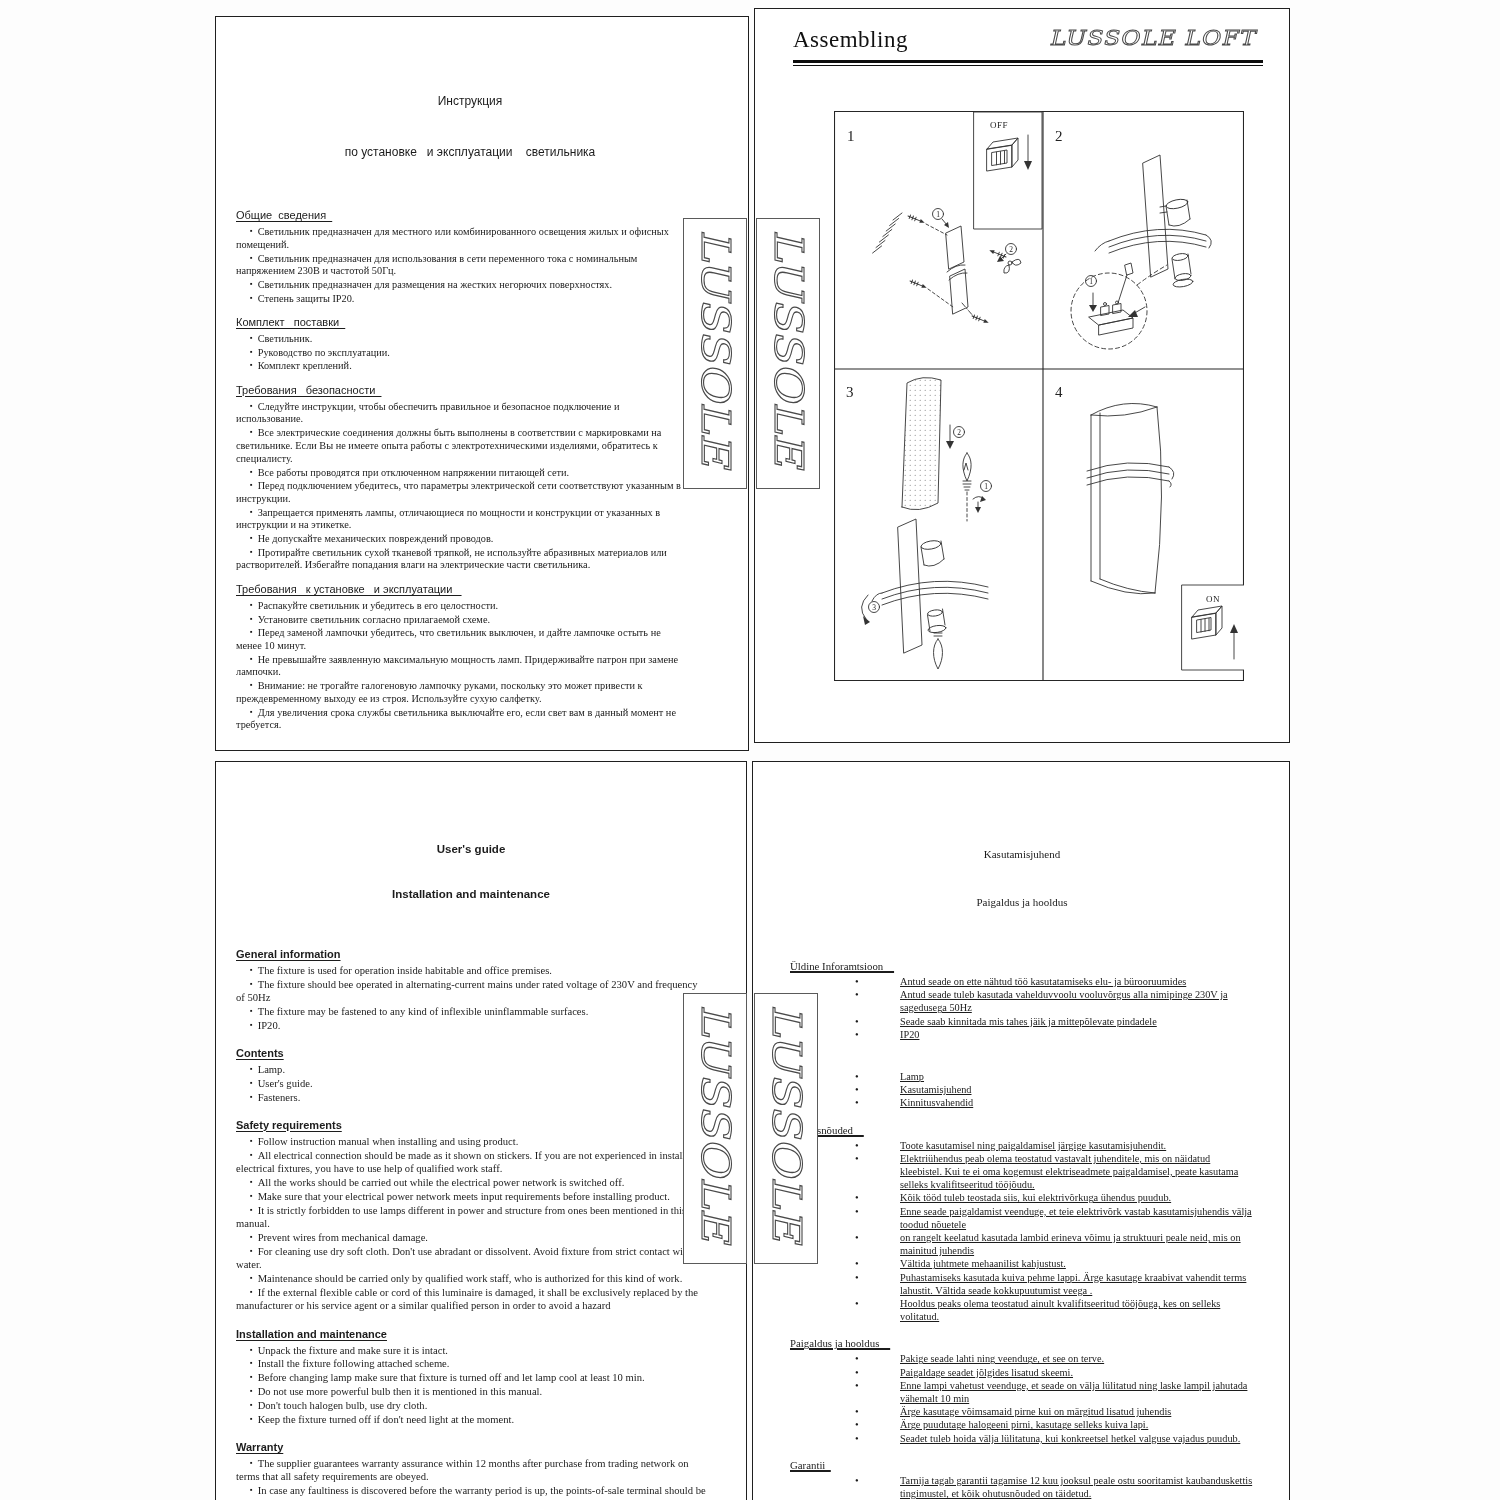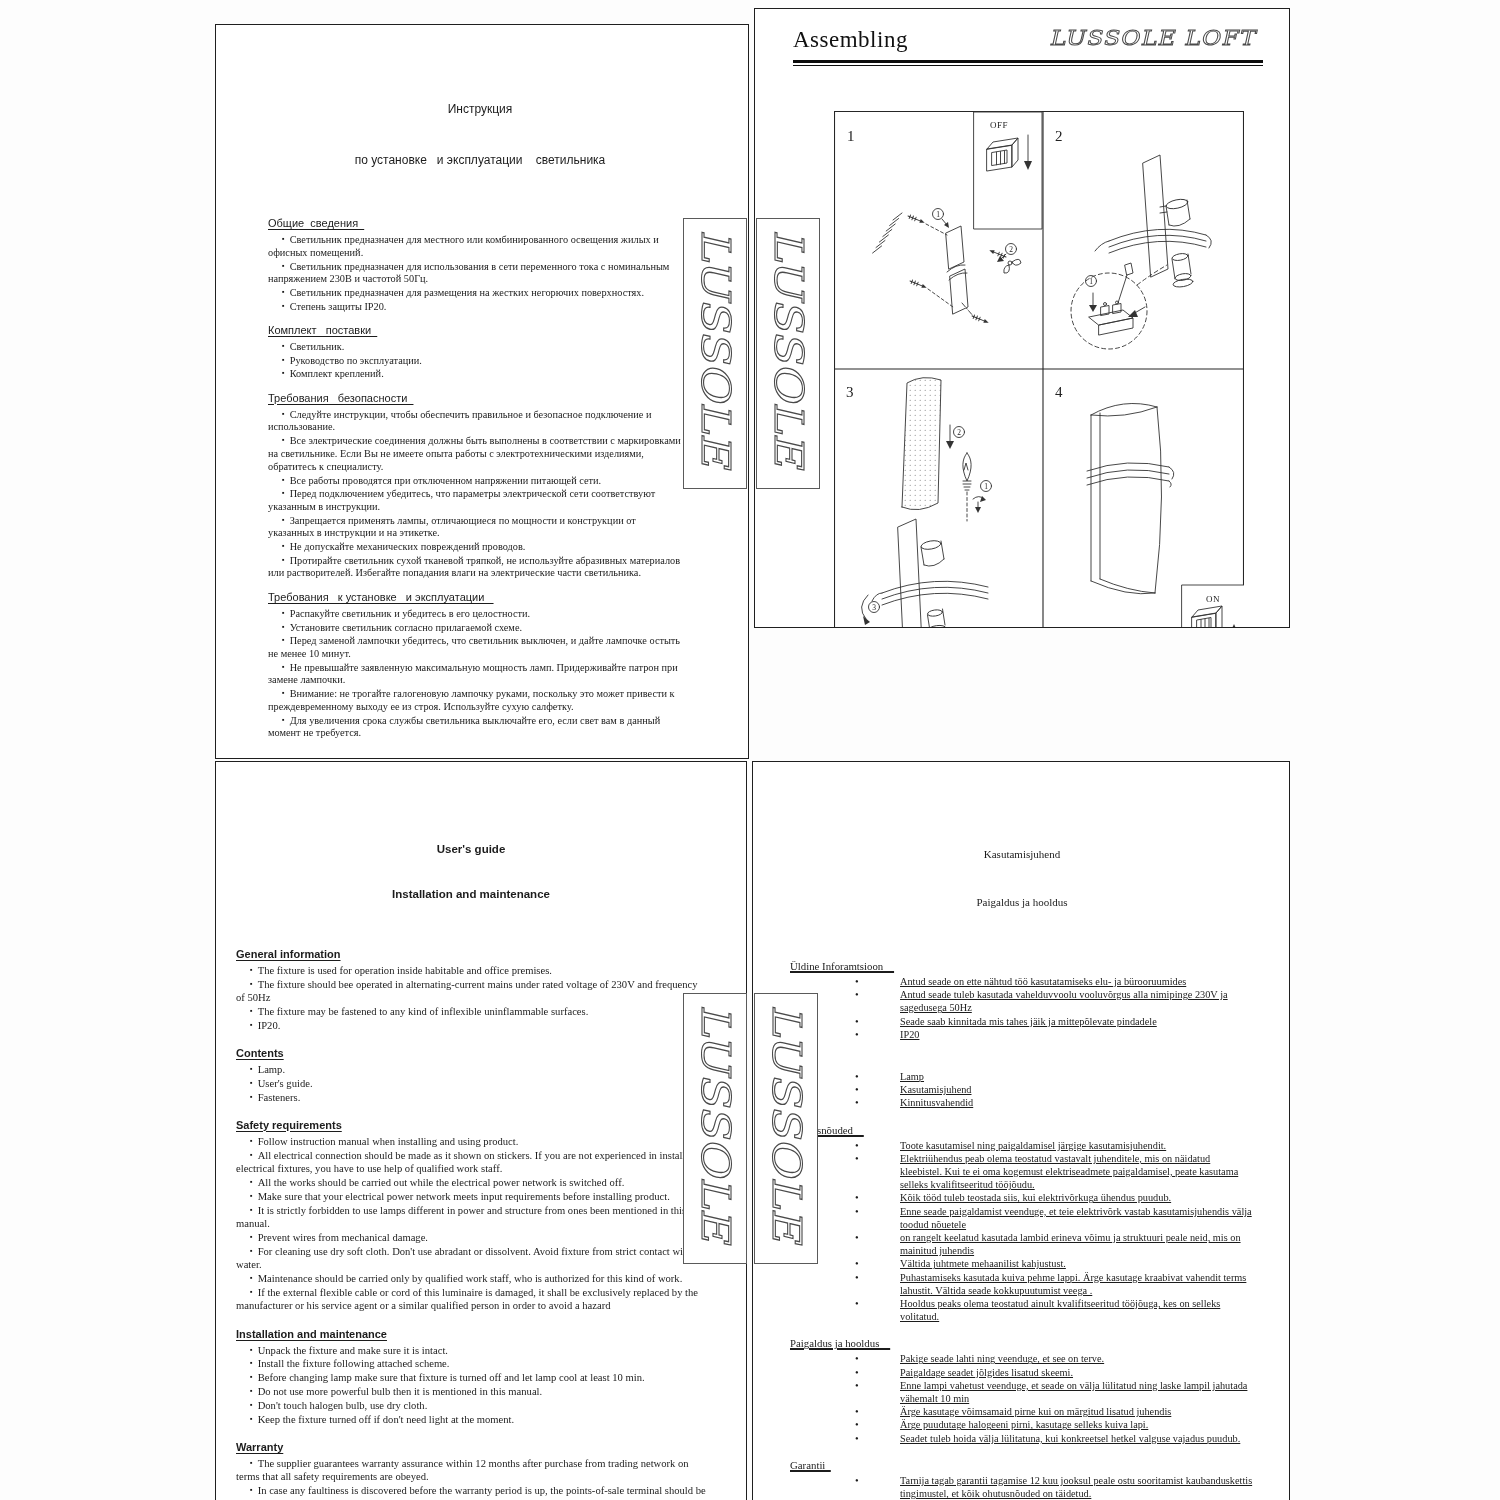--- a/index.html
+++ b/index.html
@@ -1,20 +1,20 @@
 <!DOCTYPE html>
 <html><head>
 <meta charset="utf-8">
 <style>
   html,body{margin:0;padding:0;background:#ffffff;}
   .canvas{position:relative;width:1500px;height:1500px;background:#fdfdfd;overflow:hidden;
           font-family:"Liberation Serif",serif;color:#1c1c1c;}
   .page{position:absolute;background:#fff;border:1.5px solid #1f1f1f;box-sizing:border-box;overflow:hidden;}
-  #page-ru{left:215px;top:24px;width:534px;height:735px;padding-left:20px;}
-  #page-asm{left:754px;top:8px;width:536px;height:620px;}
+  #page-ru{left:215px;top:16px;width:534px;height:735px;}
+  #page-asm{left:754px;top:8px;width:536px;height:735px;}
   #page-en{left:215px;top:761px;width:532px;height:939px;}
   #page-et{left:752px;top:761px;width:538px;height:759px;}
 
   
   .inner-ru{padding:42px 44px 0 20px;}
   .inner-en{padding:50px 40px 0 20px;}
   .inner-et{padding:52px 35px 0 37px;}
   .title{ text-align:center;white-space:pre-wrap;}
   .title-ru{font:12px/17px "Liberation Sans",sans-serif;margin-bottom:14px;}
   .title-en{font:bold 11.5px/15px "Liberation Sans",sans-serif;margin-bottom:16px;}
@@ -24,21 +24,21 @@
   .sec-et{margin-top:14px;text-decoration:underline;}
   h3{margin:0 0 3px 0;text-decoration:underline;text-underline-offset:2px;white-space:pre-wrap;}
   .h-ru{font:11px "Liberation Sans",sans-serif;font-weight:normal;}
   .h-en{font:bold 11px "Liberation Sans",sans-serif;}
   .h-et{font:10.8px "Liberation Serif",serif;font-weight:normal;}
   ul{margin:0;padding:0;list-style:none;}
   .flat{font:10.3px/13px "Liberation Serif",serif;}
   .flat-en{font:10.6px/13.4px "Liberation Serif",serif;}
   .flat li{text-indent:14px;}
   .flat li::before{content:"▪";font-size:7.5px;margin-right:5px;vertical-align:1.5px;}
-  .ru-text{margin-right:20px;margin-left:12px;}
+  .ru-text{margin-right:20px;}
   .hang{font:10.3px/13.2px "Liberation Serif",serif;}
   .hang li{position:relative;padding-left:110px;}
   .hang li::before{content:"•";position:absolute;left:65px;top:0;font-size:10.5px;}
 
   
   .asm-head{display:flex;justify-content:space-between;align-items:flex-end;padding:14px 28px 0 38px;}
   .asm-title{font:23px/26px "Liberation Serif",serif;letter-spacing:.5px;color:#111;}
   .rule{height:3px;background:#0d0d0d;margin:7px 26px 0 38px;}
   .rule2{height:1px;background:#0d0d0d;margin:2px 26px 0 38px;}
   .diagram{position:absolute;left:79px;top:102px;}

